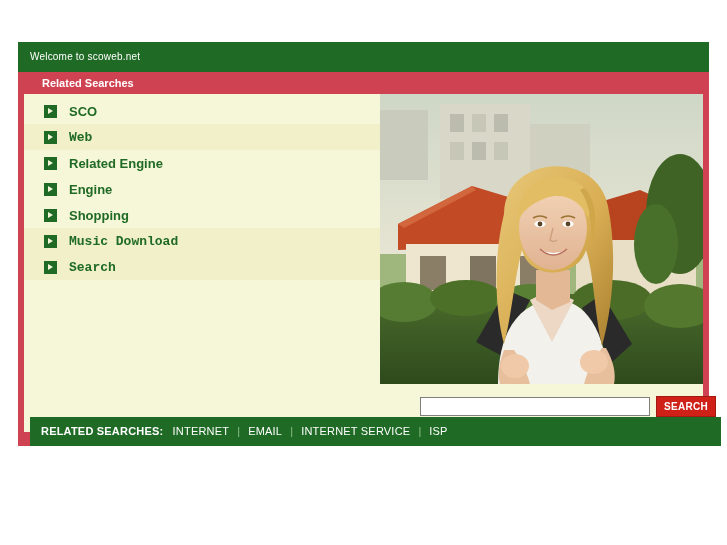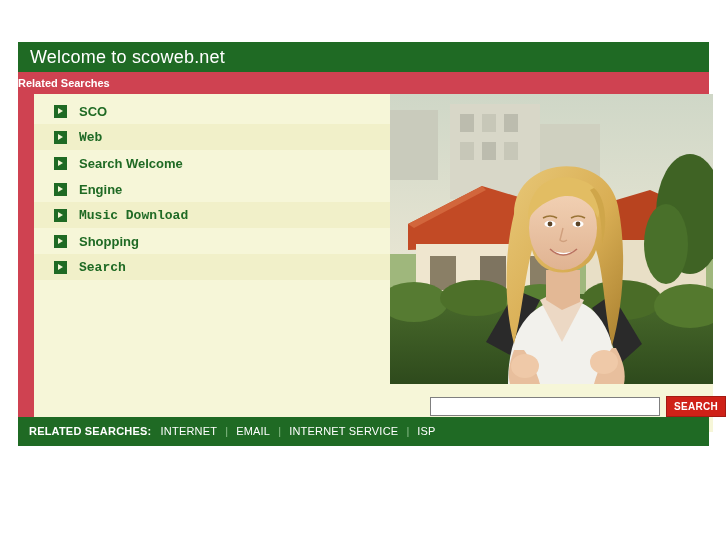--- a/index.html
+++ b/index.html
@@ -28,44 +28,45 @@
   }
   
   .titlebar {
     position: absolute;
     left: 0;
     top: 0;
     width: 691px;
     height: 30px;
     background: #1f6a24;
     color: #ffffff;
-    font-size: 18px;
+    font-size: 10px;
     line-height: 30px;
     padding-left: 12px;
     box-sizing: border-box;
     letter-spacing: 0.2px;
   }
   
   .redbar {
     position: absolute;
     left: 0;
     top: 30px;
     width: 691px;
     height: 22px;
     background: #cf4251;
     color: #ffffff;
     font-size: 11px;
     font-weight: bold;
     line-height: 22px;
+    padding-left: 24px;
     box-sizing: border-box;
   }
   
   .content {
     position: absolute;
-    left: 16px;
+    left: 6px;
     top: 52px;
     width: 679px;
     height: 338px;
     background: #c2410c;
     box-sizing: border-box;
   }
   .links {
     position: absolute;
     left: 0;
     top: 0;
@@ -156,21 +157,21 @@
     font-size: 10px;
     font-weight: bold;
     letter-spacing: 0.3px;
     cursor: pointer;
     font-family: "Liberation Sans", sans-serif;
   }
 
   
   .bottombar {
     position: absolute;
-    left: 0;
+    left: 12px;
     top: 375px;
     width: 691px;
     height: 29px;
     background: #1f6a24;
     color: #ffffff;
     font-size: 11px;
     line-height: 29px;
     padding-left: 11px;
     box-sizing: border-box;
     white-space: nowrap;
@@ -211,37 +212,37 @@
 
         <div class="link-row alt">
           <span class="bullet"></span>
           <a class="link-label">Web</a>
         </div>
 
 
 
         <div class="link-row">
           <span class="bullet"></span>
-          <a class="link-label">Search Welcome</a>
+          <a class="link-label">Related Engine</a>
         </div>
 
 
         <div class="link-row">
           <span class="bullet"></span>
           <a class="link-label">Engine</a>
         </div>
 
+        <div class="link-row">
+          <span class="bullet"></span>
+          <a class="link-label">Shopping</a>
+        </div>
+
         <div class="link-row alt">
           <span class="bullet"></span>
           <a class="link-label">Music Download</a>
-        </div>
-
-        <div class="link-row">
-          <span class="bullet"></span>
-          <a class="link-label">Shopping</a>
         </div>
 
         <div class="link-row alt">
           <span class="bullet"></span>
           <a class="link-label">Search</a>
         </div>
 
 
       </div>
 

